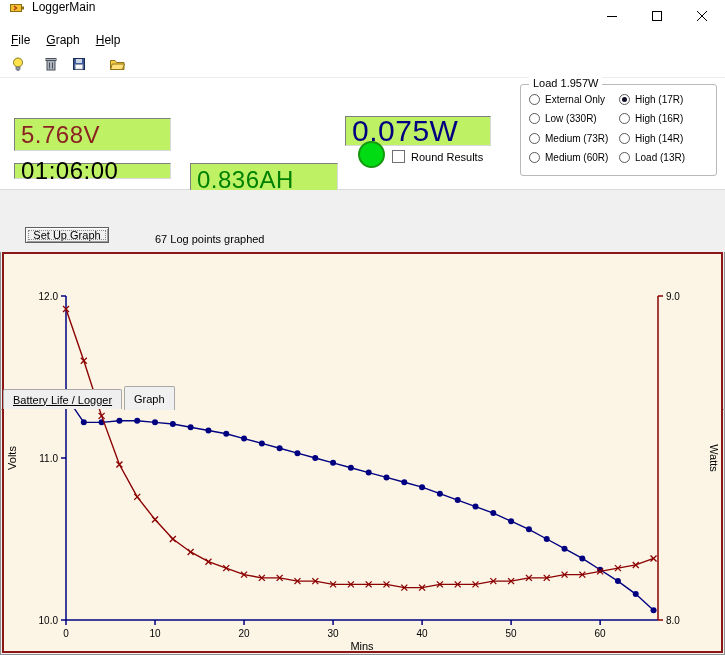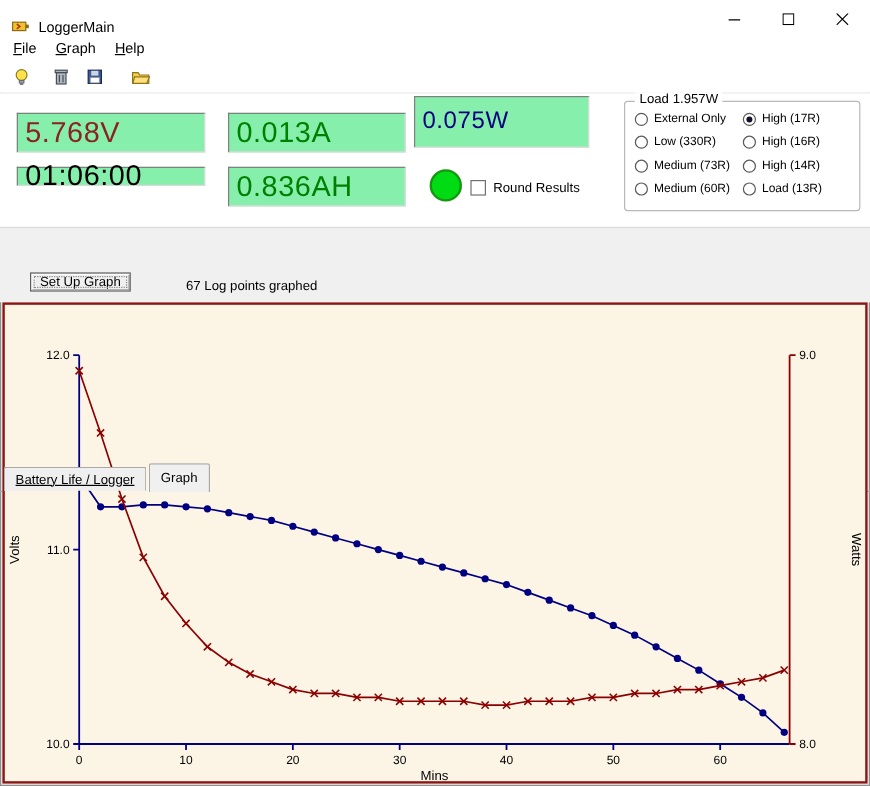--- a/index.html
+++ b/index.html
@@ -3,40 +3,40 @@
 <meta charset="utf-8">
 <style>
   * { margin:0; padding:0; box-sizing:border-box; }
   html,body { background:#d6d6d6; }
   body { font-family:"Liberation Sans", sans-serif; }
   .window {
     position:relative; width:725px; height:655px; background:#f0f0f0;
     box-shadow: inset 0 0 0 1px #8f8f8f; overflow:hidden;
   }
   
-  .titlebar { position:absolute; left:0; top:0; width:725px; height:30px; background:#ffffff; display:flex; align-items:flex-end; padding-left:9px; }
+  .titlebar { position:absolute; left:0; top:0; width:725px; height:30px; background:#ffffff; display:flex; align-items:flex-start; padding-left:9px; }
   .titlebar .title { font-size:12px; color:#000; margin-left:7px; }
   .win-controls { position:absolute; right:1px; top:1px; height:29px; display:flex; }
   .win-btn { width:45px; height:29px; display:flex; align-items:center; justify-content:center; background:#fff; }
   
   .menubar { position:absolute; left:0; top:30px; width:725px; height:20px; background:#fff; display:flex; align-items:center; padding-left:3px; }
   .menu-item { display:inline-block; font-size:12px; padding:2px 8px; color:#000;text-align:right; }
   .menu-item::first-letter { text-decoration:underline; }
   
   .toolbar { position:absolute; left:0; top:50px; width:725px; height:27px; background:#fff; display:flex; align-items:center; padding-left:6px; }
   .tool-btn { width:23px; height:23px; border:none; background:transparent; display:flex; align-items:center; justify-content:center; padding:0; }
   .tool-btn + .tool-btn { margin-left:5px; }
   .tool-btn.group-gap { margin-left:10px; }
   .tool-btn.big-gap { margin-left:16px; }
   
   .readouts { position:absolute; left:0; top:77px; width:725px; height:113px; background:#ffffff; border-top:1px solid #ececec; border-bottom:1px solid #dadada; }
   .display {
-    position:absolute; background:#86efac; border:1px solid;
+    position:absolute; background:#bef264; border:1px solid;
     border-color:#7f7f7f #d9d9d9 #d9d9d9 #7f7f7f;
-    font-size:24px; display:flex; align-items:center; padding-left:6px; letter-spacing:0.5px;
+    font-size:24px; display:flex; align-items:center; padding-left:6px; letter-spacing:0.5px;margin-top:24px;
   }
   .indicator { position:absolute; border-radius:50%; border:2px solid #15980f; }
   .round-row { position:absolute; left:392px; top:150px; display:flex; align-items:center; gap:6px; font-size:11px; color:#000; }
   .checkbox { width:13px; height:13px; background:#fff; border:1px solid #707070; }
   
   .groupbox { position:absolute; left:520px; top:84px; width:197px; height:92px; border:1px solid #b9b9b9; border-radius:3px; }
   .groupbox-title { position:absolute; top:-8px; left:8px; background:#fff; padding:0 4px; font-size:11px; color:#000; }
   .load-grid { position:absolute; left:8px; top:9px; right:4px; bottom:4px; display:grid; grid-template-columns:90px auto; grid-template-rows:repeat(4,1fr); grid-auto-flow:column; }
   .radio-row { display:flex; align-items:flex-start; gap:5px; font-size:10px; color:#000; }
   .radio { width:11px; height:11px; min-width:11px; border:1px solid #5a5a5a; border-radius:50%; background:#fff; position:relative; }
@@ -122,22 +122,21 @@
       <svg width="17" height="16" viewBox="0 0 17 16">
           <path d="M1.5 4.5 h4.5 l1.5 2 h7.5 v7 h-13.5 z" fill="#f7ce46" stroke="#8f741a"></path>
           <path d="M3.2 8 h12.3 l-2.2 5.5 h-11.6 z" fill="#ffe07a" stroke="#8f741a"></path>
         </svg>
     </button>
   </div>
 
   <div class="readouts"></div>
 
   <div class="display" style="left: 14px; top: 94px; width: 157px; height: 33px; color: rgb(139, 34, 34);">5.768V</div>
-  <div class="display" style="left: 190px; top: 94px; width: 148px; height: 33px; color: rgb(0, 128, 0);">0.013A</div>
-  <div class="display" style="left: 345px; top: 80px; width: 146px; height: 43px; font-size: 20px; color: rgb(0, 0, 128);">0.075W</div>
+  <div class="display" style="left: 345px; top: 92px; width: 146px; height: 30px; font-size: 30px; color: rgb(0, 0, 128);">0.075W</div>
   <div class="display" style="left: 14px; top: 139px; width: 157px; height: 16px; color: rgb(0, 0, 0);">01:06:00</div>
   <div class="display" style="left: 190px; top: 139px; width: 148px; height: 33px; color: rgb(0, 128, 0);">0.836AH</div>
 
   <div class="indicator" style="left: 358px; top: 141px; width: 27px; height: 27px; background: rgb(0, 220, 20);"></div>
 
   <div class="round-row">
     <span class="checkbox" id="round-checkbox"></span>
     <span>Round Results</span>
   </div>
 

